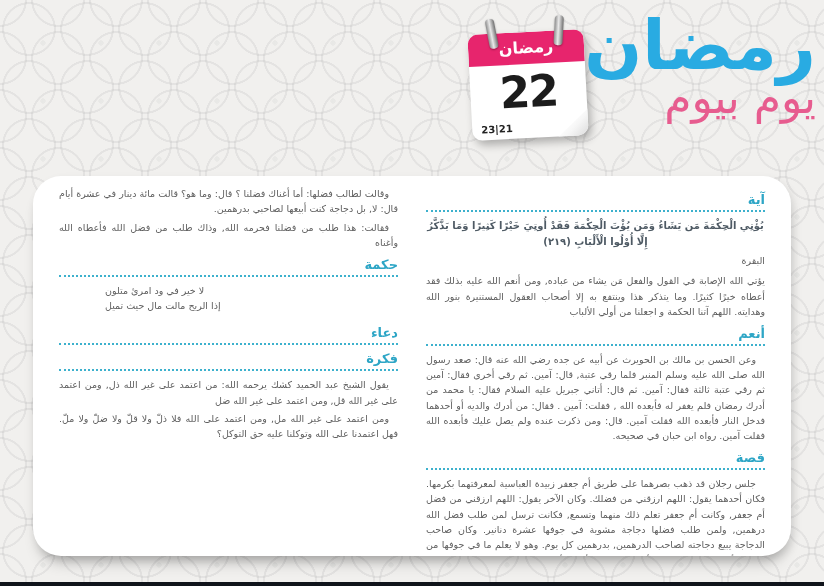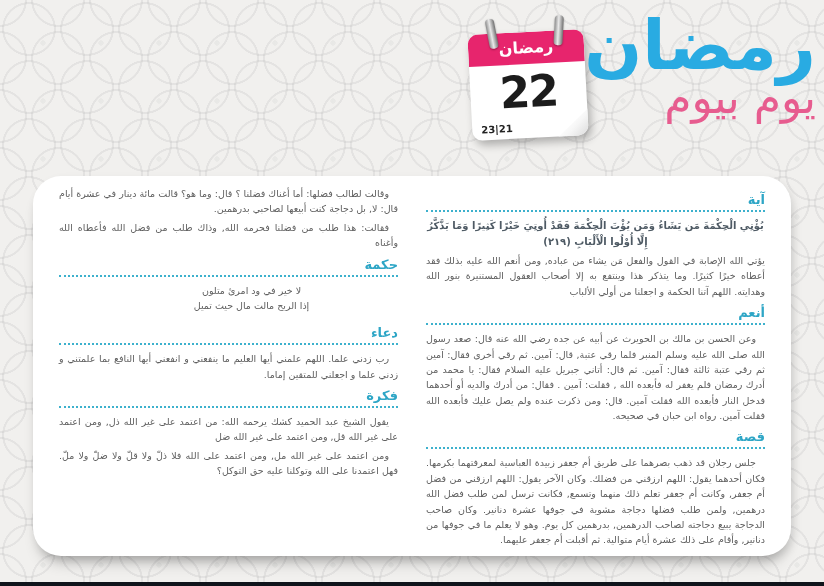--- a/index.html
+++ b/index.html
@@ -52,21 +52,21 @@
     direction:rtl;display:flex;gap:28px;overflow:hidden;
   }
   .col{flex:1 1 0;min-width:0;}
   h2.sec{font-size:13px;font-weight:bold;color:#2ea6c6;margin:6px 0 0 0;}
   .rule{border:none;border-top:2px dotted #3db1cd;margin:3px 0 6px 0;}
   p{margin:0 0 3px 0;font-size:9.5px;line-height:1.62;color:#5d5d5d;text-align:justify;}
   p.ind{text-indent:9px;}
   p.verse{font-size:10px;font-weight:bold;color:#4e5a64;line-height:1.6;text-align:center;}
   p.src{font-size:9.5px;color:#5d5d5d;text-align:right;margin-bottom:5px;}
   .poetry{padding-left:46px;text-align:left;}
-  .poetry p{text-align:center;margin:0;}
+  .poetry p{text-align:left;margin:0;}
   .stanza{margin-bottom:12px;}
   .story-top{}
 </style>
 </head>
 <body>
 
 <div class="bg"></div>
 
 <div class="cal">
   <span class="cal-ring ring-l"></span>
@@ -83,20 +83,21 @@
   <div class="t1">رمضان</div>
   <div class="t2">يوم بيوم</div>
 </div>
 
 <main class="card">
 
   <section class="col">
     <h2 class="sec">آية</h2>
     <hr class="rule">
     <p class="verse">يُؤْتِي الْحِكْمَةَ مَن يَشَاءُ وَمَن يُؤْتَ الْحِكْمَةَ فَقَدْ أُوتِيَ خَيْرًا كَثِيرًا وَمَا يَذَّكَّرُ إِلَّا أُوْلُوا الْأَلْبَابِ (٢١٩)</p>
+    <p class="src">البقرة</p>
     <p>يؤتي الله الإصابة في القول والفعل مَن يشاء من عباده, ومن أنعم الله عليه بذلك فقد أعطاه خيرًا كثيرًا. وما يتذكر هذا وينتفع به إلا أصحاب العقول المستنيرة بنور الله وهدايته. اللهم آتنا الحكمة و اجعلنا من أولي الألباب</p>
 
     <h2 class="sec">أنعم</h2>
     <hr class="rule">
     <p class="ind">وعن الحسن بن مالك بن الحويرث عن أبيه عن جده رضي الله عنه قال: صعد رسول الله صلى الله عليه وسلم المنبر فلما رقي عتبة, قال: آمين. ثم رقي أخرى فقال: آمين ثم رقي عتبة ثالثة فقال: آمين. ثم قال: أتاني جبريل عليه السلام فقال: يا محمد من أدرك رمضان فلم يغفر له فأبعده الله , فقلت: آمين . فقال: من أدرك والديه أو أحدهما فدخل النار فأبعده الله فقلت آمين. قال: ومن ذكرت عنده ولم يصل عليك فأبعده الله فقلت آمين. رواه ابن حبان في صحيحه.</p>
 
     <h2 class="sec">قصة</h2>
     <hr class="rule">
     <p class="ind">جلس رجلان قد ذهب بصرهما على طريق أم جعفر زبيدة العباسية لمعرفتهما بكرمها. فكان أحدهما يقول: اللهم ارزقني من فضلك. وكان الآخر يقول: اللهم ارزقني من فضل أم جعفر, وكانت أم جعفر تعلم ذلك منهما وتسمع, فكانت ترسل لمن طلب فضل الله درهمين, ولمن طلب فضلها دجاجة مشوية في جوفها عشرة دنانير. وكان صاحب الدجاجة يبيع دجاجته لصاحب الدرهمين, بدرهمين كل يوم. وهو لا يعلم ما في جوفها من دنانير, وأقام على ذلك عشرة أيام متوالية. ثم أقبلت أم جعفر عليهما.</p>
   </section>
@@ -113,21 +114,20 @@
       <div class="stanza">
         <p>لا خير في ود امرئ متلون</p>
         <p>إذا الريح مالت مال حيث تميل</p>
       </div>
       <div class="stanza">
       </div>
     </div>
 
     <h2 class="sec">دعاء</h2>
     <hr class="rule">
-    <p class="ind">رب زدني علما. اللهم علمني أيها العليم ما ينفعني و انفعني أيها النافع بما علمتني و زدني علما و اجعلني للمتقين إماما.</p>
 
     <h2 class="sec">فكرة</h2>
     <hr class="rule">
     <p class="ind">يقول الشيخ عبد الحميد كشك يرحمه الله: من اعتمد على غير الله ذل, ومن اعتمد على غير الله قل, ومن اعتمد على غير الله ضل</p>
     <p class="ind">ومن اعتمد على غير الله مل, ومن اعتمد على الله فلا ذلّ ولا قلّ ولا ضلّ ولا ملّ. فهل اعتمدنا على الله وتوكلنا عليه حق التوكل؟</p>
   </section>
 </main>
 
 <div class="bottom-bar"></div>
 

